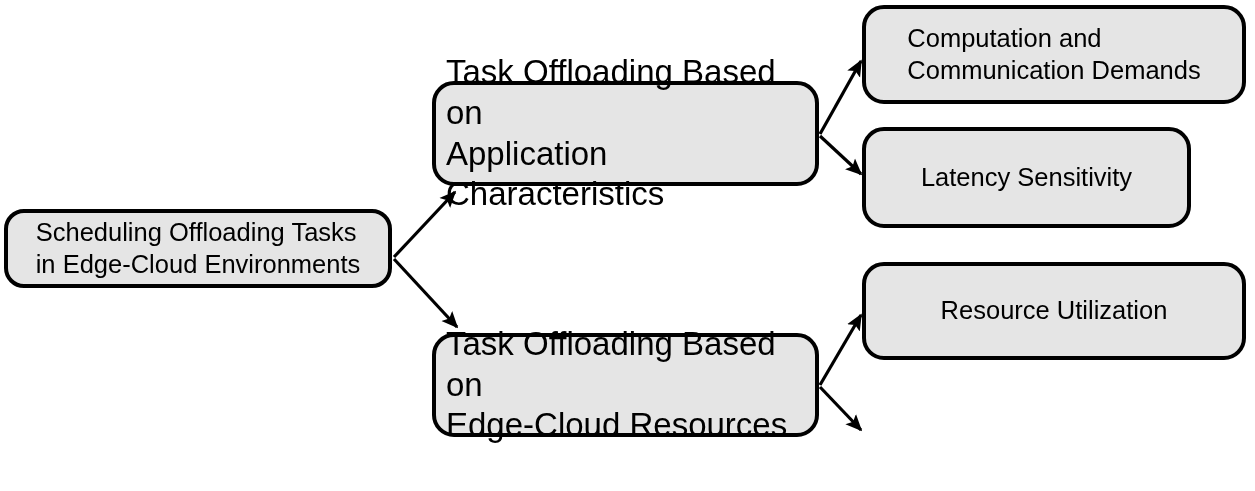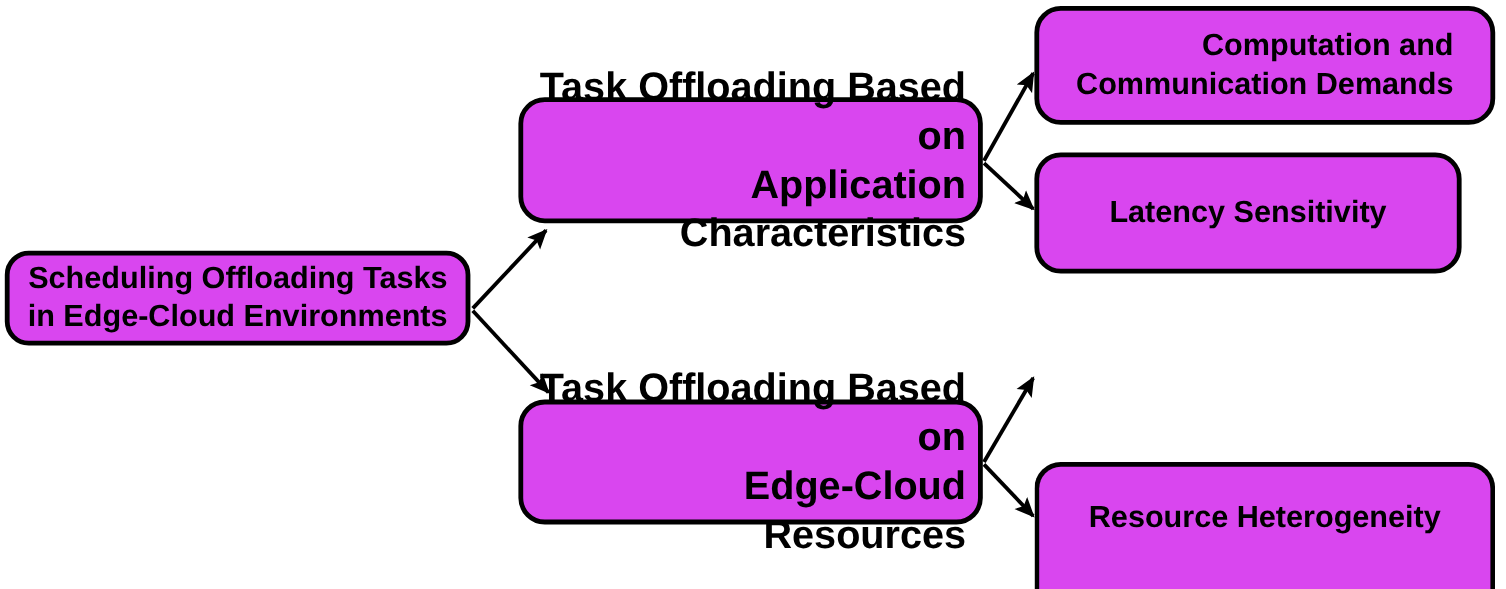--- a/index.html
+++ b/index.html
@@ -21,30 +21,29 @@
     position: absolute;
     left: 0;
     top: 0;
     width: 1255px;
     height: 491px;
     pointer-events: none;
   }
   .node {
     position: absolute;
     box-sizing: border-box;
-    background: #d946ef;
+    background: #e5e5e5;
     border: 4px solid #000000;
     border-radius: 22px;
     display: flex;
     align-items: center;
     justify-content: center;
-    text-align: right;
+    text-align: left;
     color: #000000;
     z-index: 2;
-    font-weight: bold;
   }
   .node .label {
     display: block;
     line-height: 1.24;
     white-space: pre-line;
     padding: 0 10px;
   }
   
   #node-root {
     left: 4px;
@@ -74,21 +73,21 @@
   
   #node-comp-comm {
     left: 862px;
     top: 5px;
     width: 384px;
     height: 99px;
   }
   #node-latency {
     left: 862px;
     top: 127px;
-    width: 356px;
+    width: 329px;
     height: 101px;
   }
   #node-res-util {
     left: 862px;
     top: 262px;
     width: 384px;
     height: 98px;
   }
   #node-res-het {
     left: 862px;
@@ -147,18 +146,18 @@
 
   <div class="node" id="node-comp-comm">
     <span class="label">Computation and
 Communication Demands</span>
   </div>
 
   <div class="node" id="node-latency">
     <span class="label">Latency Sensitivity</span>
   </div>
 
+  <div class="node" id="node-res-util">
+    <span class="label">Resource Utilization</span>
+  </div>
 
-  <div class="node" id="node-res-het">
-    <span class="label">Resource Heterogeneity</span>
-  </div>
 
 </div>
 
 </body></html>

